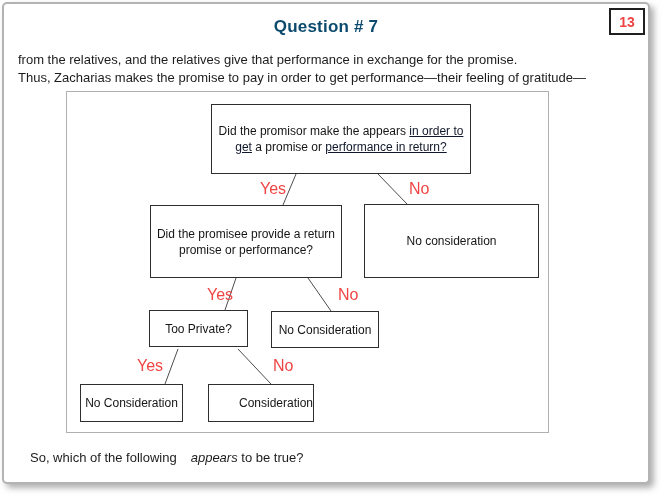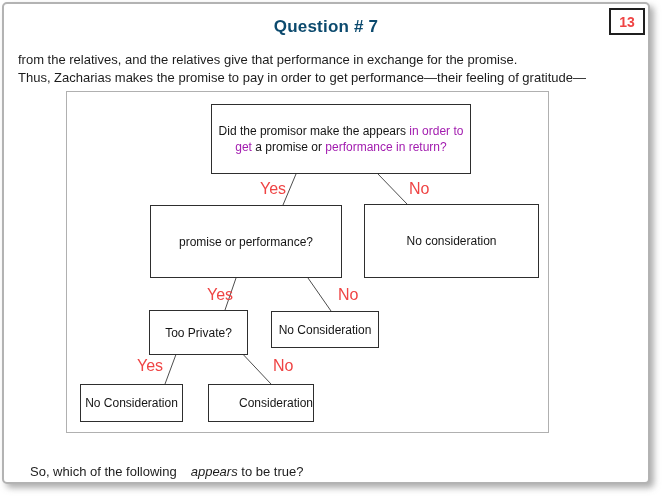--- a/index.html
+++ b/index.html
@@ -30,24 +30,24 @@
     position:absolute; left:62px; top:87px; width:481px; height:340px;
     border:1px solid #b0b0b0; background:#ffffff;
   }
   .lines { position:absolute; left:0; top:0; width:481px; height:340px; }
   .node {
     position:absolute; box-sizing:border-box; border:1px solid #2e2e2e; background:#ffffff;
     display:flex; flex-direction:column; align-items:center; justify-content:center;
     text-align:center; font-size:12px; line-height:16px; color:#151515; padding:2px;
   }
   .node .nline { display:block; }
-  .red { color:#a21caf; }
+  .red { color:#0f172a;text-decoration:underline; }
   .edge-label { position:absolute; font-size:16px; color:#ef4444;text-align:center; }
   .footer {
-    position:absolute; left:26px; top:446px; font-size:13px; color:#1c1c1c; white-space:nowrap;margin-top:14px;
+    position:absolute; left:26px; top:446px; font-size:13px; color:#1c1c1c; white-space:nowrap;
   }
   .footer .gap { display:inline-block; width:14px; }
   .footer .em { font-style:italic; }
 </style>
 </head>
 <body>
 
 <div class="screen">
   <div class="slide-frame">
 
@@ -75,31 +75,32 @@
 
       <div class="node" style="left:144px; top:12px; width:260px; height:70px;">
         <span class="nline"><span>Did the promisor make the appears </span><span class="red">in order to</span></span>
         <span class="nline"><span class="red">get</span><span> a promise or </span><span class="red">performance in return?</span></span>
       </div>
 
       <span class="edge-label" style="left:193px; top:88px;">Yes</span>
       <span class="edge-label" style="left:342px; top:88px;">No</span>
 
       <div class="node" style="left:83px; top:113px; width:192px; height:73px;">
+        <span class="nline">Did the promisee provide a return</span>
         <span class="nline">promise or performance?</span>
       </div>
 
       <div class="node" style="left:297px; top:112px; width:175px; height:74px;">
         <span class="nline">No consideration</span>
       </div>
 
       <span class="edge-label" style="left:140px; top:194px;">Yes</span>
       <span class="edge-label" style="left:271px; top:194px;">No</span>
 
-      <div class="node" style="left:82px; top:218px; width:99px; height:45px;">
+      <div class="node" style="left:82px; top:218px; width:99px; height:37px;">
         <span class="nline">Too Private?</span>
       </div>
 
       <div class="node" style="left:204px; top:219px; width:108px; height:37px;">
         <span class="nline">No Consideration</span>
       </div>
 
       <span class="edge-label" style="left:70px; top:265px;">Yes</span>
       <span class="edge-label" style="left:206px; top:265px;">No</span>
 

